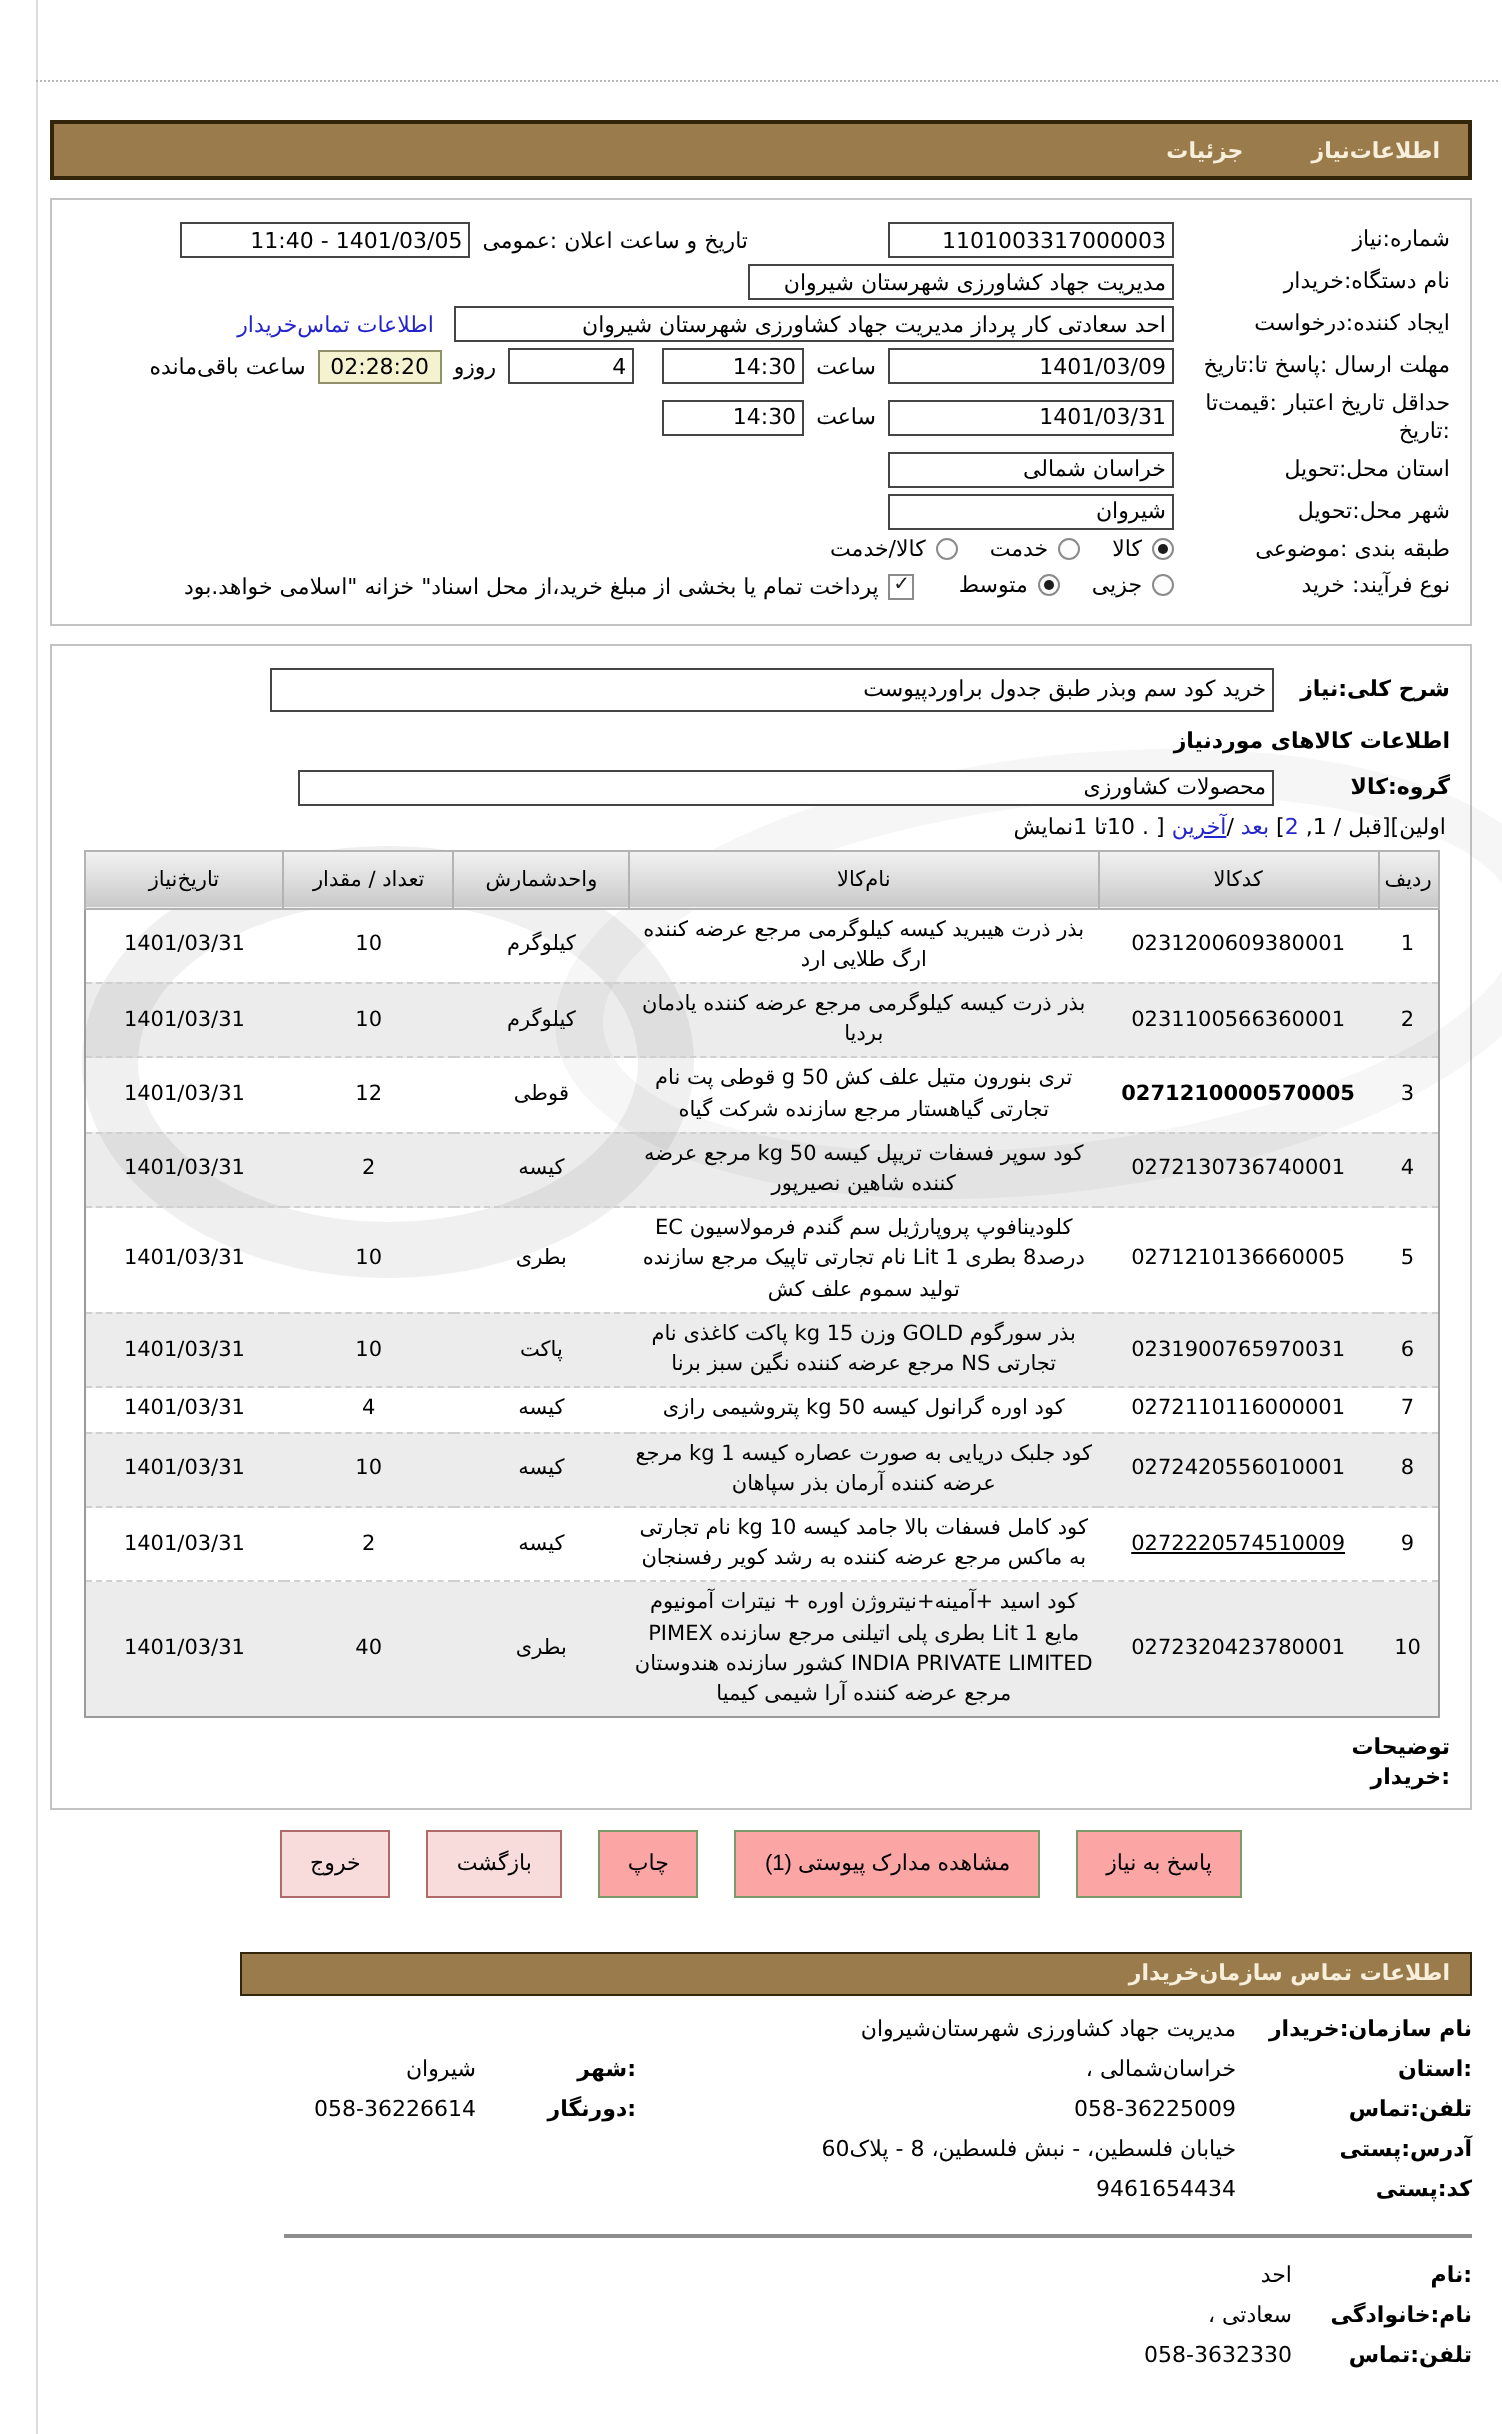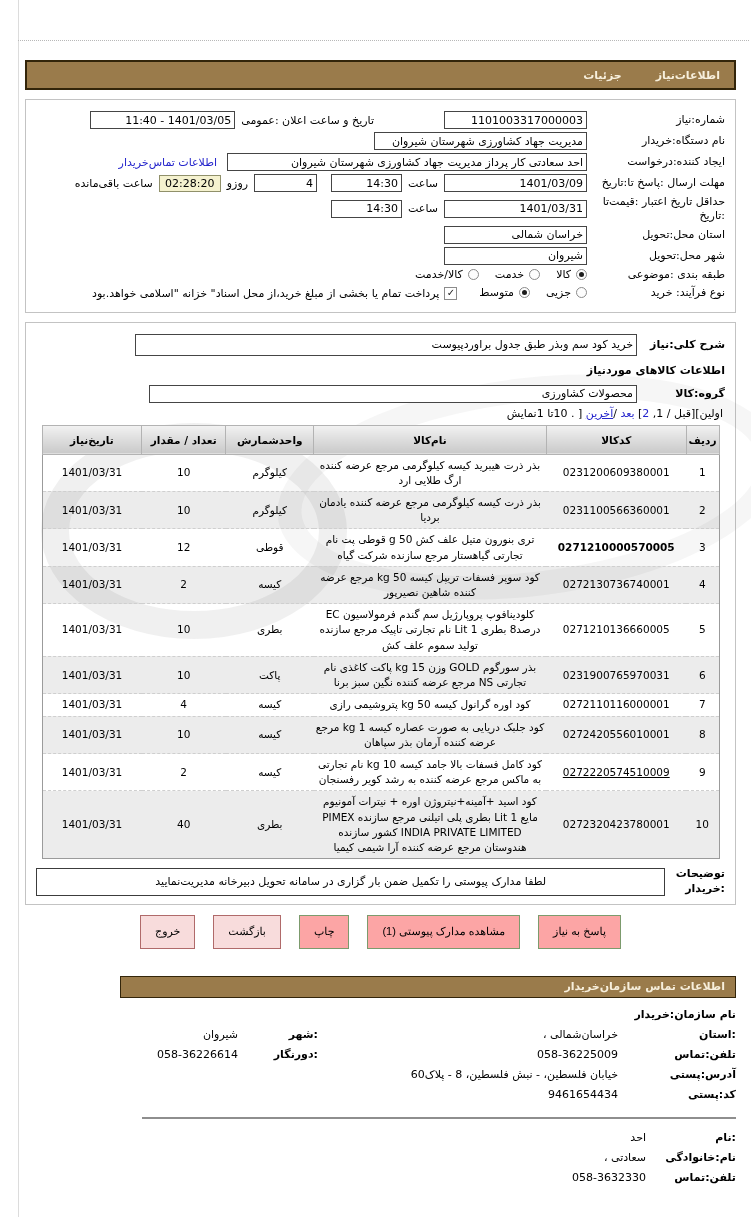--- a/index.html
+++ b/index.html
@@ -35,21 +35,21 @@
   .radio.sel::after{content:"";position:absolute;left:2px;top:2px;right:2px;bottom:2px;
                     background:#1c1c1c;border-radius:50%}
   .ritem{display:inline-flex;align-items:center;gap:5px;margin-left:16px}
   .check{width:11px;height:11px;border:1px solid #8b8b8b;background:#fff;flex:none;
          font-size:10px;line-height:10px;text-align:center;color:#222}
 
   
   .gtable{width:678px;margin:5px auto 0;border-collapse:collapse;border:1px solid #9b9b9b;
           font-size:10.5px;position:relative;z-index:1}
   .gtable th{background:linear-gradient(#f2f2f2,#c9c9c9);border:1px solid #b3b3b3;
-             font-weight:bold;height:24px;padding:2px}
+             font-weight:normal;height:24px;padding:2px}
   .gtable td{padding:3px 2px;text-align:center;vertical-align:middle;line-height:1.45;
              border-top:1px dashed #cfcfcf}
   .gtable tr.even td{background:rgba(0,0,0,0.075)}
   .gtable tr.odd td{background:rgba(255,255,255,0.0)}
 
   .pager{direction:ltr;text-align:right;margin:4px 2px 0 0;position:relative;z-index:1}
   .pseg{unicode-bidi:isolate;white-space:pre}
   .plink{color:#2424cc;cursor:pointer}
   .plink.u{text-decoration:underline}
 
@@ -280,39 +280,39 @@
             <td>1401/03/31</td>
           </tr>
         </tbody>
     </table>
 
     <div class="notesrow">
       <span class="noteslabel">
         <span>توضیحات</span><br>
         <span>:خریدار</span>
       </span>
-      <span class="notesbox">لطفا مدارک پیوستی را تکمیل ضمن بار گزاری در سامانه تحویل دبیرخانه مدیریت‌نمایید</span>
     </div>
   </div>
 
   <div class="btnrow">
     <button class="btn green">پاسخ به نیاز</button>
     <button class="btn green">مشاهده مدارک پیوستی (1)</button>
     <button class="btn green">چاپ</button>
     <button class="btn pink">بازگشت</button>
     <button class="btn pink">خروج</button>
   </div>
 
   <div class="bar2">
     <span>اطلاعات تماس سازمان‌خریدار</span>
   </div>
 
   <div class="contact" style="margin-top:10px">
     <div class="crow">
       <span class="clabel">نام سازمان:خریدار</span>
+      <span class="cvalue">مدیریت جهاد کشاورزی شهرستان‌شیروان</span>
     </div>
     <div class="crow">
       <span class="clabel">:استان</span>
       <span class="cvalue">خراسان‌شمالی ،</span>
       <span class="clabel2">:شهر</span>
       <span class="cvalue2">شیروان</span>
     </div>
     <div class="crow">
       <span class="clabel">تلفن:تماس</span>
       <span class="cvalue">058-36225009</span>

